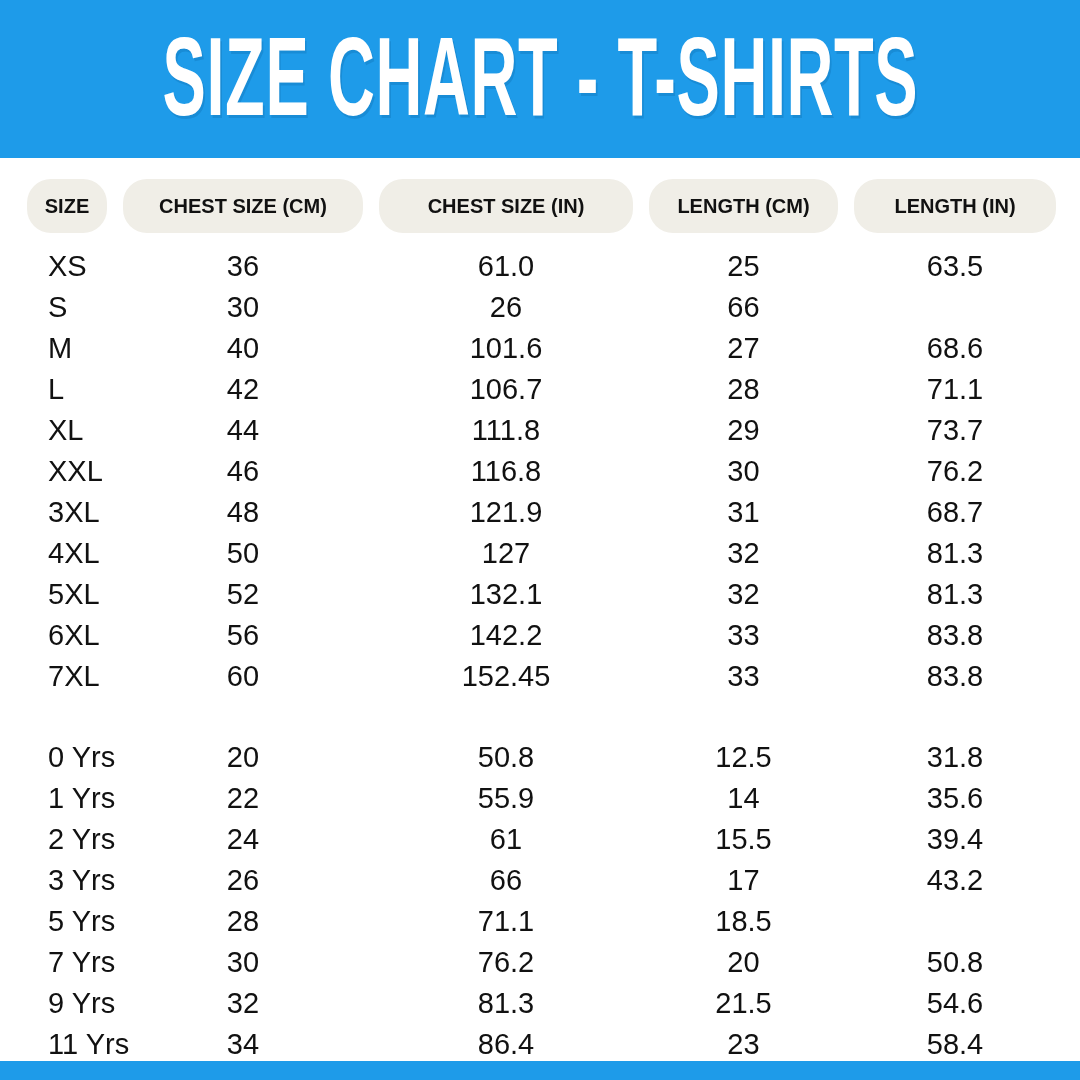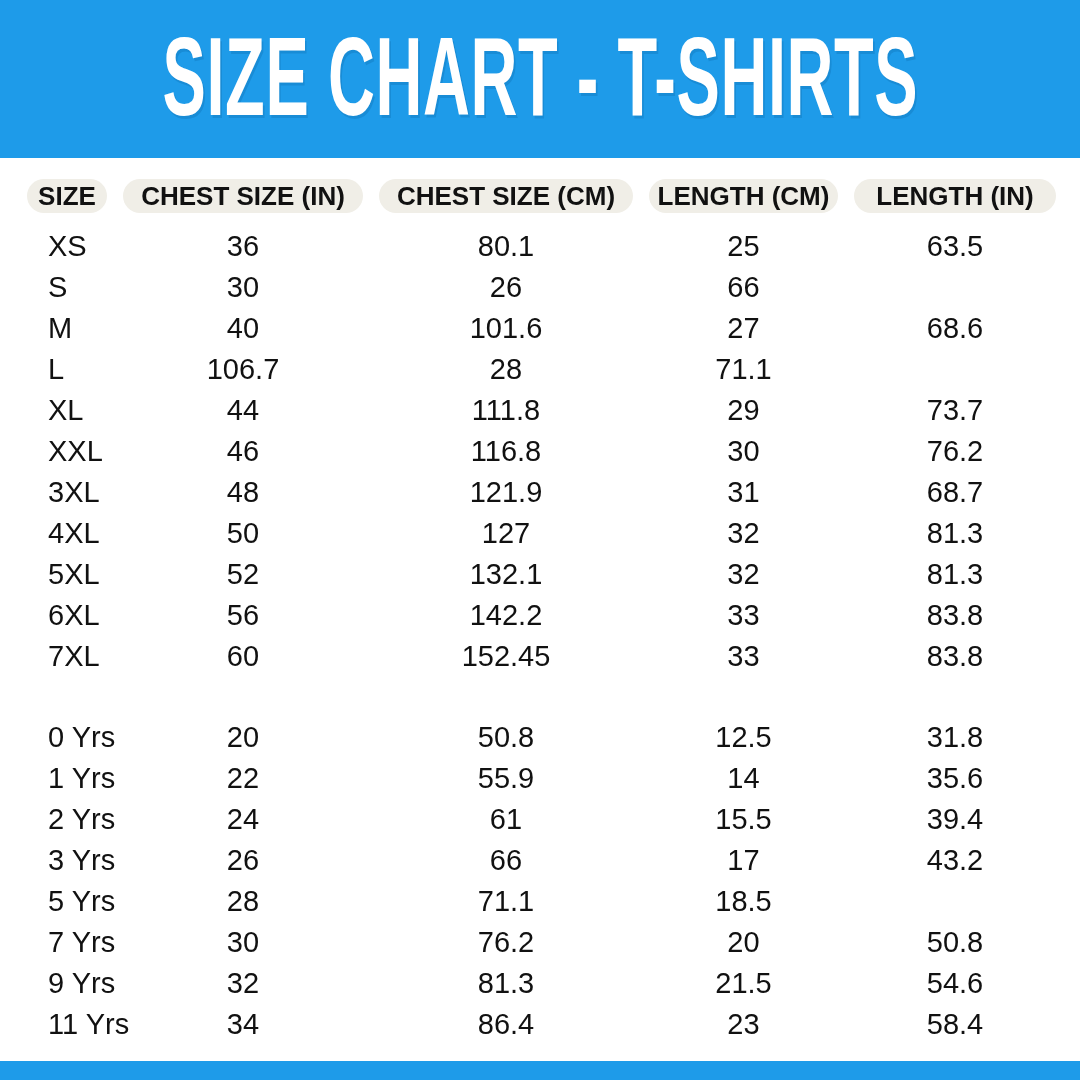--- a/index.html
+++ b/index.html
@@ -42,26 +42,26 @@
     column-gap: 16px;
     padding-left: 27px;
     padding-right: 23px;
     align-items: center;
   }
   .header-row {
     margin-bottom: 13px;
   }
   .header-cell {
     background: var(--header-cell-bg, #f0eee7);
-    height: 34px;
+    height: 54px;
     display: flex;
     align-items: center;
     justify-content: center;
     font-weight: 700;
-    font-size: 26px;
+    font-size: 20px;
     letter-spacing: 0px;
     white-space: nowrap;
     border-radius: 24px;
   }
   .data-row {
     height: 41px;
   }
   .cell {
     font-size: 29px;
     text-align: center;
@@ -86,48 +86,49 @@
 </head>
 <body>
 
 <div class="banner">
   <div class="banner-title">SIZE CHART - T-SHIRTS</div>
 </div>
 
 <div class="table-wrap">
   <div class="row header-row" id="header-row">
       <div class="header-cell">SIZE</div>
+      <div class="header-cell">CHEST SIZE (CM)</div>
       <div class="header-cell">CHEST SIZE (IN)</div>
-      <div class="header-cell">CHEST SIZE (CM)</div>
       <div class="header-cell">LENGTH (CM)</div>
       <div class="header-cell">LENGTH (IN)</div>
     </div>
   <div id="adult-rows">
       <div class="row data-row">
         <div class="cell first">XS</div>
         <div class="cell">36</div>
-        <div class="cell">80.1</div>
+        <div class="cell">61.0</div>
         <div class="cell">25</div>
         <div class="cell">63.5</div>
       </div>
       <div class="row data-row">
         <div class="cell first">S</div>
         <div class="cell">30</div>
         <div class="cell">26</div>
         <div class="cell">66</div>
       </div>
       <div class="row data-row">
         <div class="cell first">M</div>
         <div class="cell">40</div>
         <div class="cell">101.6</div>
         <div class="cell">27</div>
         <div class="cell">68.6</div>
       </div>
       <div class="row data-row">
         <div class="cell first">L</div>
+        <div class="cell">42</div>
         <div class="cell">106.7</div>
         <div class="cell">28</div>
         <div class="cell">71.1</div>
       </div>
       <div class="row data-row">
         <div class="cell first">XL</div>
         <div class="cell">44</div>
         <div class="cell">111.8</div>
         <div class="cell">29</div>
         <div class="cell">73.7</div>

